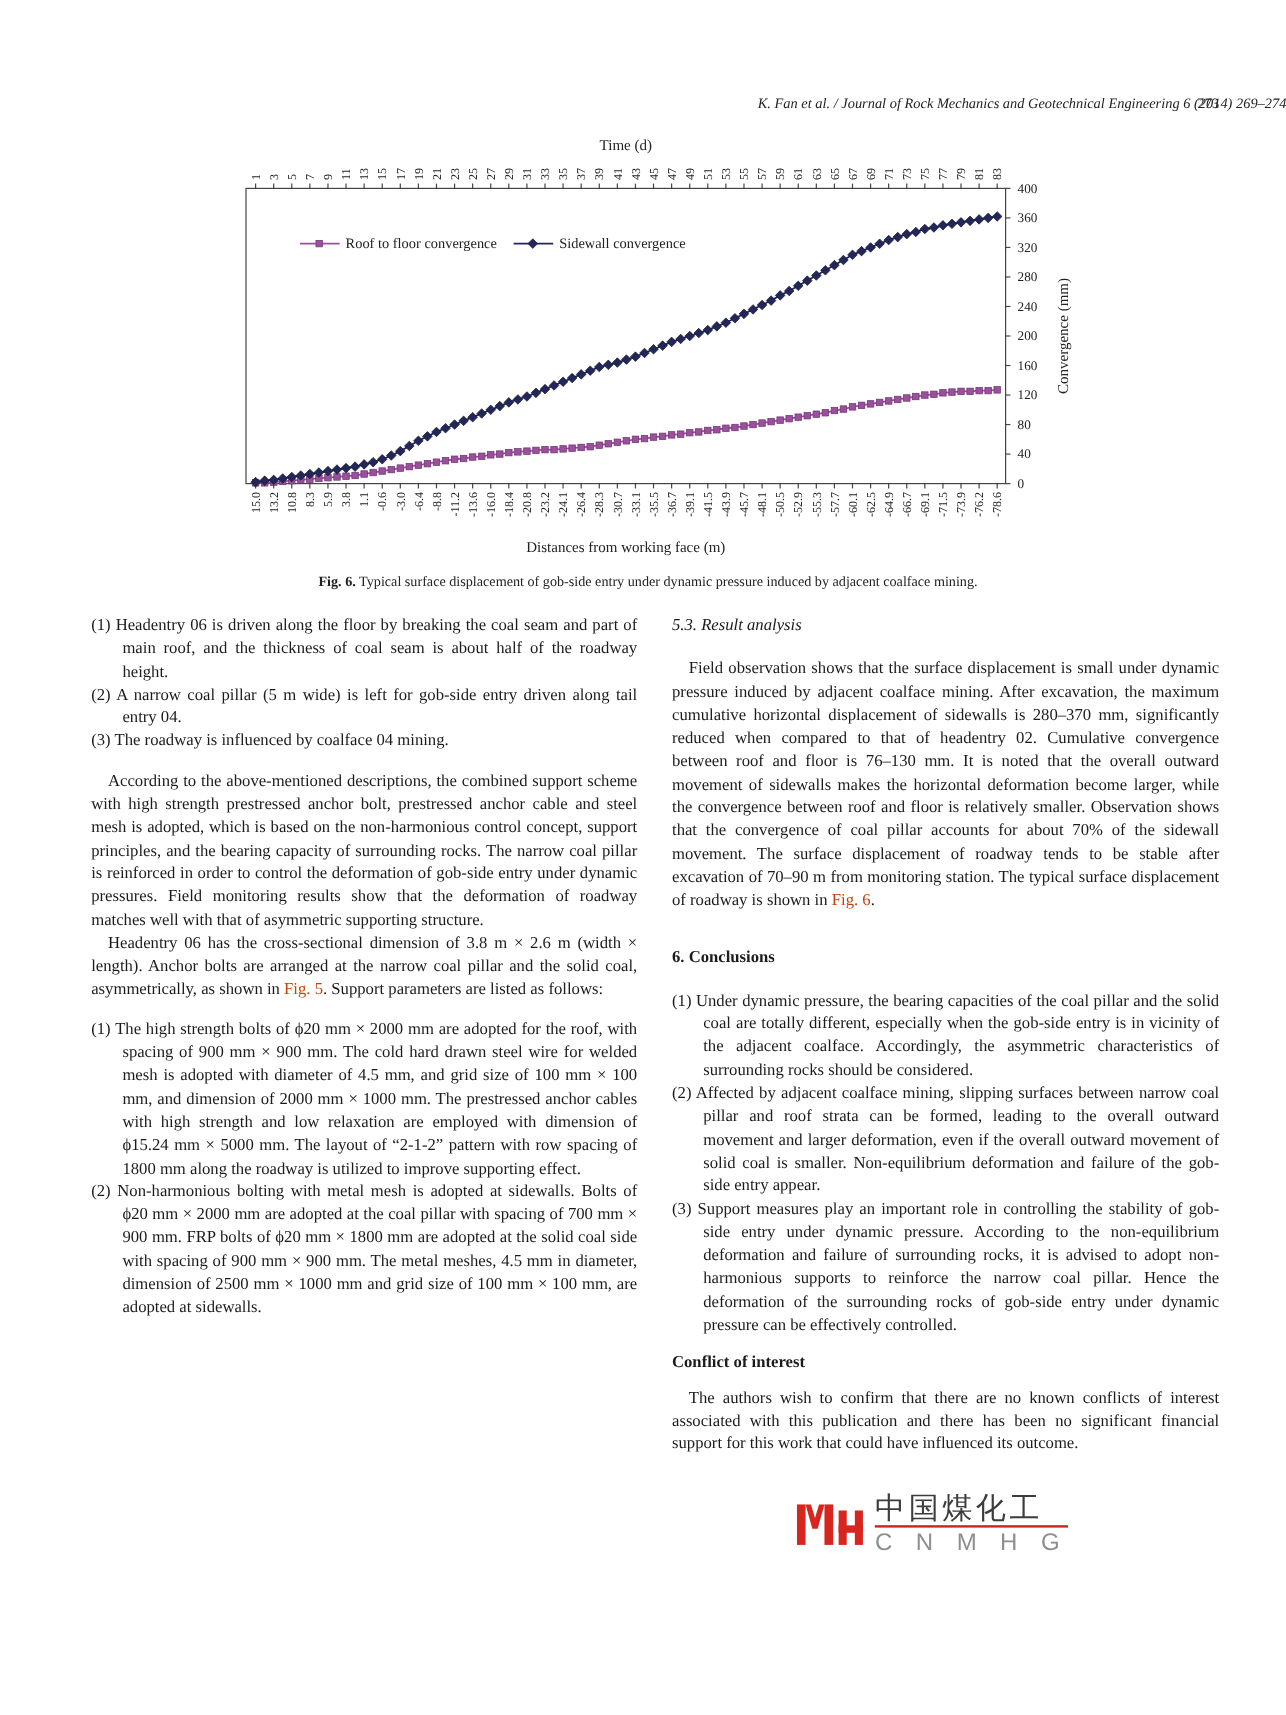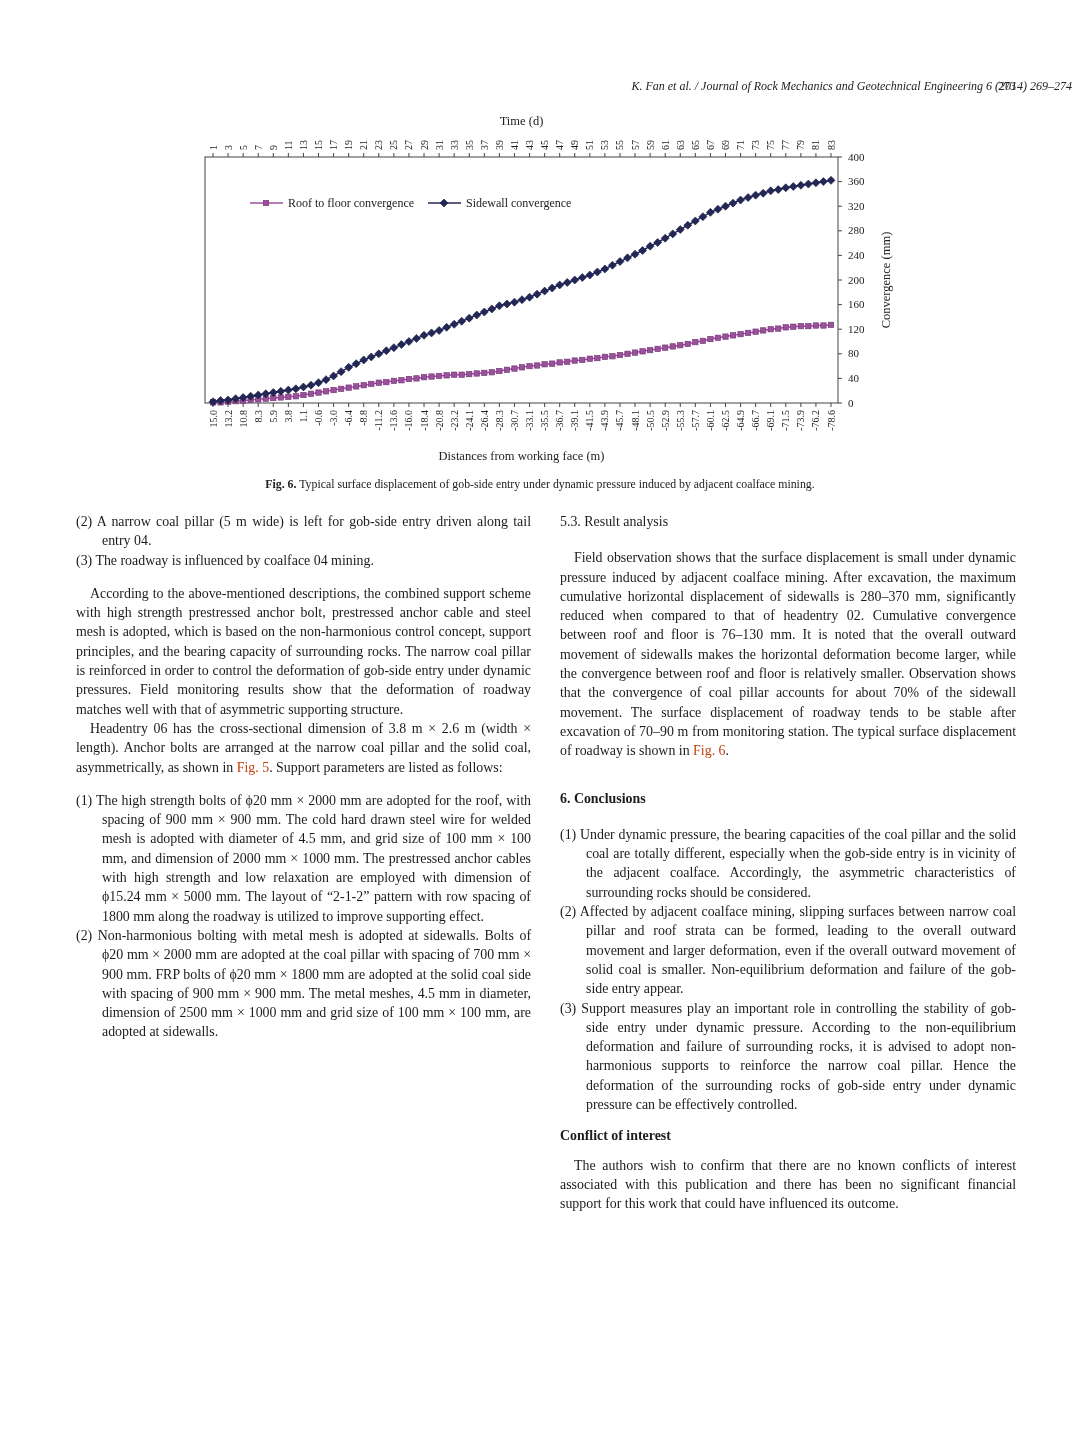--- a/index.html
+++ b/index.html
@@ -13,21 +13,21 @@
   .caption{position:absolute;top:477px;left:4px;width:100%;text-align:center;
         font-size:11.8px;color:#222;}
   .caption .cap-label{font-weight:bold;}
   .col{position:absolute;top:512px;font-size:13.9px;line-height:19.3px;
         text-align:justify;color:#1b1b1b;}
   .col-left{left:76px;width:455px;}
   .col-right{left:560px;width:456px;}
   .oli{padding-left:26px;text-indent:-26px;}
   .para{text-indent:14px;}
   .gap-top{margin-top:14px;}
-  .h-italic{margin:28px 0 17px 0;text-align:left;}
+  .h-italic{font-style:italic;margin:28px 0 17px 0;text-align:left;}
   .h-bold{font-weight:bold;margin:28px 0 17px 0;text-align:left;}
   .h-coi{font-weight:bold;margin:12px 0 10px 0;text-align:left;}
   .fig-link{color:#c2410c;text-decoration:none;cursor:pointer;}
   
   .watermark{position:absolute;left:664px;top:1239px;width:226px;height:62px;
         background:#fff;display:flex;align-items:center;gap:9px;z-index:5;}
   .wm-right{display:flex;flex-direction:column;justify-content:center;}
   .wm-cn{font-size:25px;color:#3c3c3e;letter-spacing:3px;line-height:1.05;
         font-family:"Liberation Sans",sans-serif;white-space:nowrap;}
   .wm-underline{height:2px;background:#cc2420;margin:1px 0 3px 0;}
@@ -412,20 +412,21 @@
         <line x1="258" y1="103" x2="291" y2="103" stroke="#232757" stroke-width="1.5"></line>
         <polygon points="274,99 278,103 274,107 270,103" fill="#232757" stroke="#15183c" stroke-width="0.6"></polygon>
         <text x="296" y="107" font-size="12">Sidewall convergence</text>
       </svg>
   </div>
 
   <div class="caption"><span class="cap-label">Fig. 6.</span><span> Typical surface displacement of gob-side entry under dynamic pressure induced by adjacent coalface mining.</span></div>
 
   <div class="col col-left">
     <div>
+        <div class="oli"><span>(1) </span>Headentry 06 is driven along the floor by breaking the coal seam and part of main roof, and the thickness of coal seam is about half of the roadway height.</div>
         <div class="oli"><span>(2) </span>A narrow coal pillar (5 m wide) is left for gob-side entry driven along tail entry 04.</div>
         <div class="oli"><span>(3) </span>The roadway is influenced by coalface 04 mining.</div>
       </div>
     <div class="para gap-top">According to the above-mentioned descriptions, the combined support scheme with high strength prestressed anchor bolt, prestressed anchor cable and steel mesh is adopted, which is based on the non-harmonious control concept, support principles, and the bearing capacity of surrounding rocks. The narrow coal pillar is reinforced in order to control the deformation of gob-side entry under dynamic pressures. Field monitoring results show that the deformation of roadway matches well with that of asymmetric supporting structure.</div>
     <div class="para"><span>Headentry 06 has the cross-sectional dimension of 3.8 m × 2.6 m (width × length). Anchor bolts are arranged at the narrow coal pillar and the solid coal, asymmetrically, as shown in </span><span class="fig-link">Fig. 5</span><span>. Support parameters are listed as follows:</span></div>
     <div class="gap-top">
         <div class="oli"><span>(1) </span>The high strength bolts of ϕ20 mm × 2000 mm are adopted for the roof, with spacing of 900 mm × 900 mm. The cold hard drawn steel wire for welded mesh is adopted with diameter of 4.5 mm, and grid size of 100 mm × 100 mm, and dimension of 2000 mm × 1000 mm. The prestressed anchor cables with high strength and low relaxation are employed with dimension of ϕ15.24 mm × 5000 mm. The layout of “2-1-2” pattern with row spacing of 1800 mm along the roadway is utilized to improve supporting effect.</div>
         <div class="oli"><span>(2) </span>Non-harmonious bolting with metal mesh is adopted at sidewalls. Bolts of ϕ20 mm × 2000 mm are adopted at the coal pillar with spacing of 700 mm × 900 mm. FRP bolts of ϕ20 mm × 1800 mm are adopted at the solid coal side with spacing of 900 mm × 900 mm. The metal meshes, 4.5 mm in diameter, dimension of 2500 mm × 1000 mm and grid size of 100 mm × 100 mm, are adopted at sidewalls.</div>
       </div>
   </div>
@@ -436,14 +437,31 @@
     <div class="h-bold">6.  Conclusions</div>
     <div>
         <div class="oli"><span>(1) </span>Under dynamic pressure, the bearing capacities of the coal pillar and the solid coal are totally different, especially when the gob-side entry is in vicinity of the adjacent coalface. Accordingly, the asymmetric characteristics of surrounding rocks should be considered.</div>
         <div class="oli"><span>(2) </span>Affected by adjacent coalface mining, slipping surfaces between narrow coal pillar and roof strata can be formed, leading to the overall outward movement and larger deformation, even if the overall outward movement of solid coal is smaller. Non-equilibrium deformation and failure of the gob-side entry appear.</div>
         <div class="oli"><span>(3) </span>Support measures play an important role in controlling the stability of gob-side entry under dynamic pressure. According to the non-equilibrium deformation and failure of surrounding rocks, it is advised to adopt non-harmonious supports to reinforce the narrow coal pillar. Hence the deformation of the surrounding rocks of gob-side entry under dynamic pressure can be effectively controlled.</div>
       </div>
     <div class="h-coi">Conflict of interest</div>
     <div class="para">The authors wish to confirm that there are no known conflicts of interest associated with this publication and there has been no significant financial support for this work that could have influenced its outcome.</div>
   </div>
 
+  <div class="watermark">
+    <svg width="90" height="58" viewBox="0 0 100 62">
+      <g fill="#d7261f">
+        <rect x="0" y="2" width="13" height="60"></rect>
+        <polygon points="13,2 21,2 27,22 33,2 41,2 31,38 23,38"></polygon>
+        <rect x="41" y="2" width="13" height="60"></rect>
+        <rect x="62" y="11" width="12" height="51"></rect>
+        <rect x="86" y="11" width="12" height="51"></rect>
+        <rect x="62" y="33" width="36" height="11"></rect>
+      </g>
+    </svg>
+    <div class="wm-right">
+      <div class="wm-cn">中国煤化工</div>
+      <div class="wm-underline"></div>
+      <div class="wm-latin">C N M H G</div>
+    </div>
+  </div>
 
 </div>
 
 </body></html>

